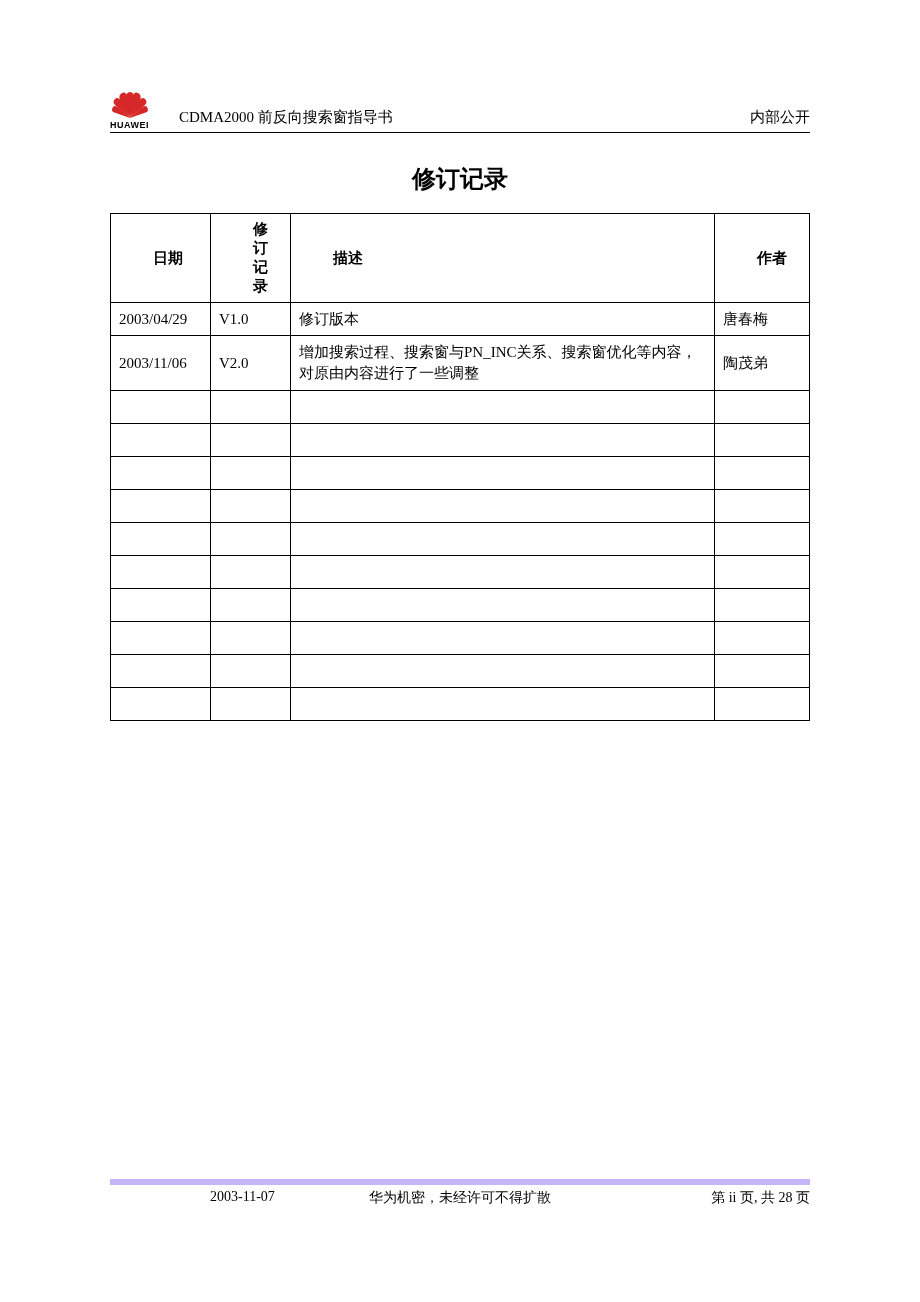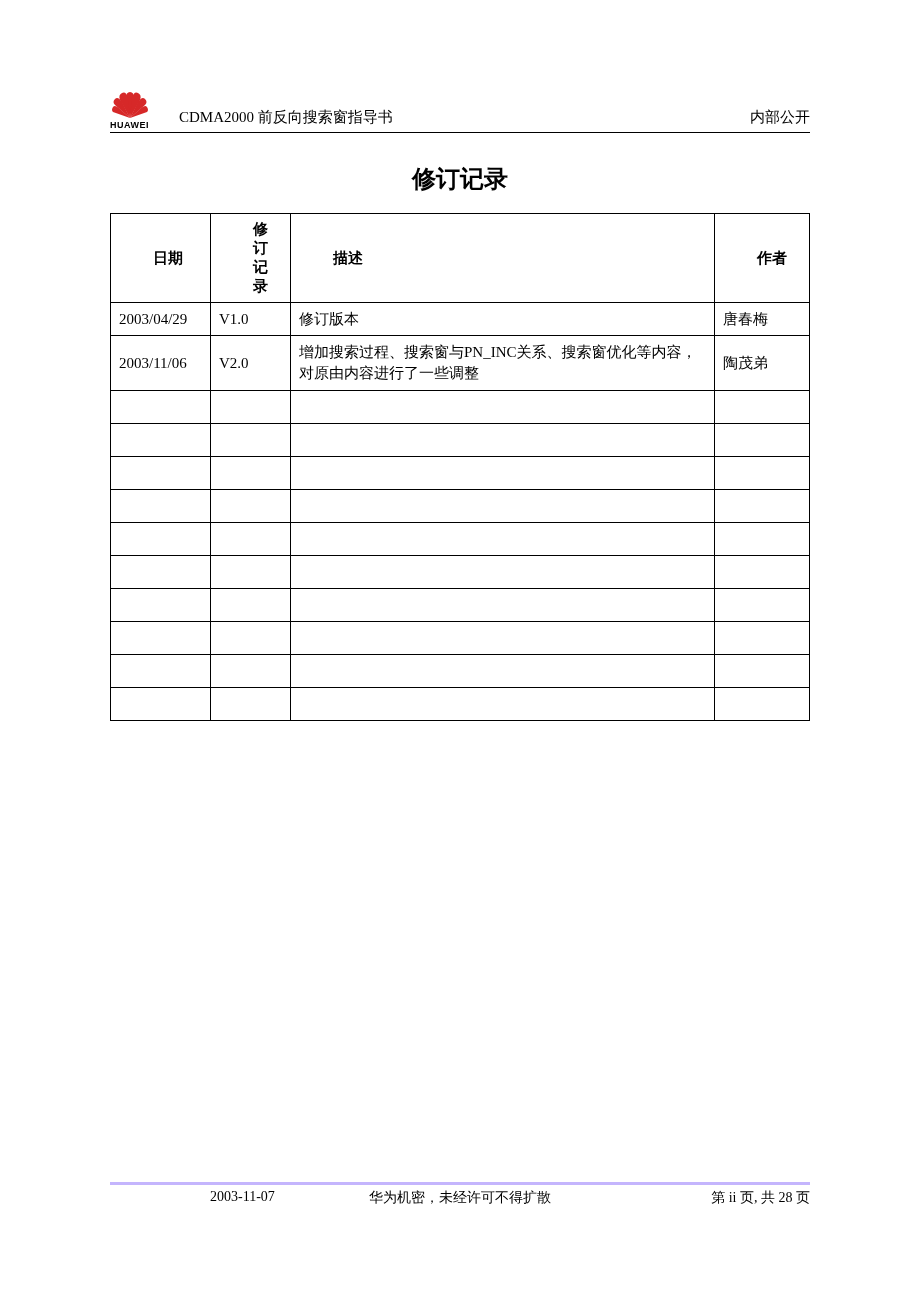--- a/index.html
+++ b/index.html
@@ -86,21 +86,21 @@
       margin-left: 24px;
     }
     .desc-multiline {
       line-height: 1.4;
     }
     .footer {
       position: absolute;
       bottom: 95px;
       left: 110px;
       right: 110px;
-      border-top: 3px solid #c4b5fd;
+      border-top: 6px solid #c4b5fd;
       padding-top: 4px;
       display: flex;
       justify-content: space-between;
       font-size: 14px;
     }
     .footer-left {
       padding-left: 100px;
     }
     .footer-center {
       position: absolute;

